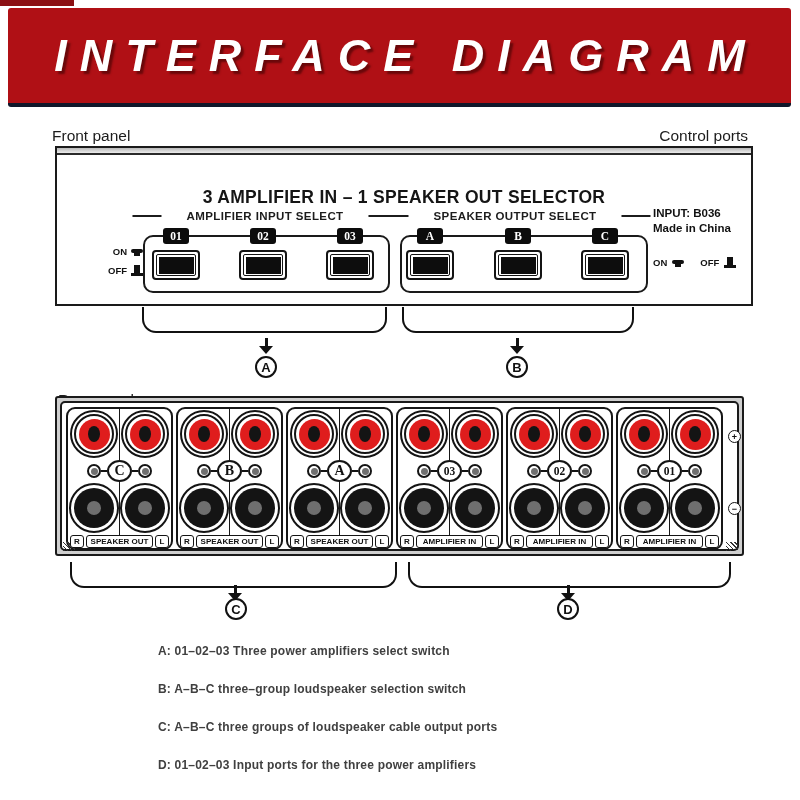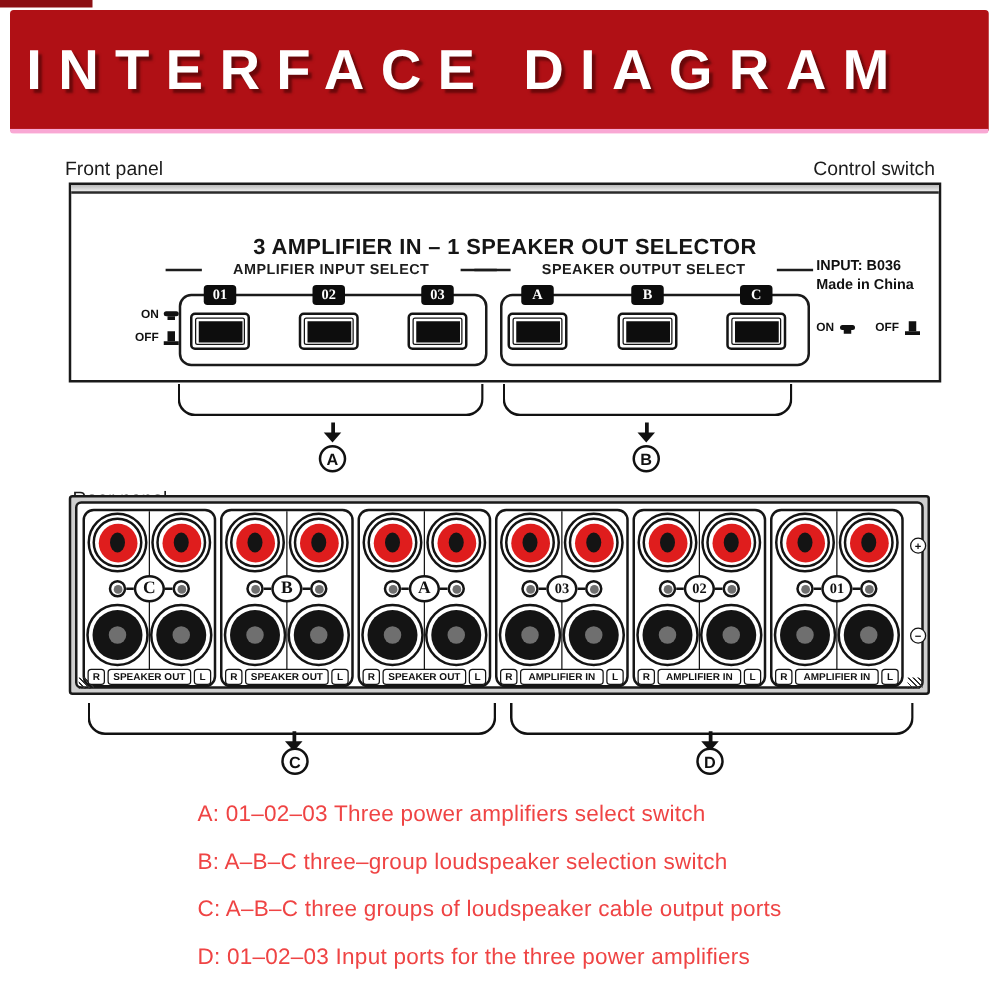--- a/index.html
+++ b/index.html
@@ -3,22 +3,22 @@
 <meta charset="utf-8">
 <style>
   * { box-sizing: border-box; margin: 0; padding: 0; }
   body { margin: 0; background: #fff; }
   .page { position: relative; width: 800px; height: 800px; background: #fff;
           font-family: "Liberation Sans", sans-serif; overflow: hidden; }
 
   
   .top-sliver { position: absolute; left: 0; top: 0; width: 74px; height: 6px; background: #8c1014; }
   .banner { position: absolute; left: 8px; top: 8px; width: 783px; height: 99px;
-            background: #b01015; border-radius: 3px; border-bottom: 4px solid #f9a8d4;
-            display: flex; align-items: center; justify-content: flex-start; }
+            background: #b01015; border-radius: 3px; border-bottom: 4px solid #0f172a;
+            display: flex; align-items: center; justify-content: center; font-style: italic; }
   .banner-title { color: #fff; font-size: 45px; font-weight: bold; letter-spacing: 13px;
                   white-space: nowrap; text-shadow: 3px 3px 2px rgba(50,0,0,.55); padding-left: 13px; }
 
   
   .caption { position: absolute; font-size: 15.5px; color: #1c1c1c; }
   #cap-front { left: 52px; top: 127px; }
   #cap-control { right: 52px; top: 127px; }
   #cap-rear { left: 58px; top: 375px; margin-top: 16px; }
 
   
@@ -119,34 +119,34 @@
           background: #fff; display: flex; align-items: center; justify-content: center;
           font-size: 8px; font-weight: bold; color: #111; z-index: 3; white-space: nowrap; }
   .pR { left: 2px; width: 14px; } .pC { left: 18px; width: 67px; } .pL { left: 87px; width: 14px; }
   .polarity { position: absolute; width: 13px; height: 13px; border: 1.5px solid #141414; border-radius: 50%;
               background: #fff; display: flex; align-items: center; justify-content: center;
               font-size: 9px; font-weight: bold; color: #111; z-index: 2; }
   #pol-plus { left: 671px; top: 32px; } #pol-minus { left: 671px; top: 104px; }
 
   
   .legend { position: absolute; left: 158px; top: 640px; display: flex; flex-direction: column; gap: 16px; }
-  .legend-line { font-size: 18px; color: #ef4444; letter-spacing: .2px; line-height: 22px; white-space: nowrap; }
+  .legend-line { font-size: 12px; color: #404040; letter-spacing: .2px; line-height: 22px; white-space: nowrap; font-weight: bold; }
 </style>
 </head>
 <body>
 
 <div class="page">
 
   <div class="top-sliver"></div>
   <div class="banner">
     <div class="banner-title">INTERFACE DIAGRAM</div>
   </div>
 
   <div class="caption" id="cap-front">Front panel</div>
-  <div class="caption" id="cap-control">Control switch</div>
+  <div class="caption" id="cap-control">Control ports</div>
 
   <div class="fpanel">
     <div class="fp-bevel"></div>
     <div class="fp-title">3 AMPLIFIER IN – 1 SPEAKER OUT SELECTOR</div>
 
     <div class="sec-label" id="sec-input">
       <span class="dashline"></span>
       <span>AMPLIFIER INPUT SELECT</span>
       <span class="dashline"></span>
     </div>

